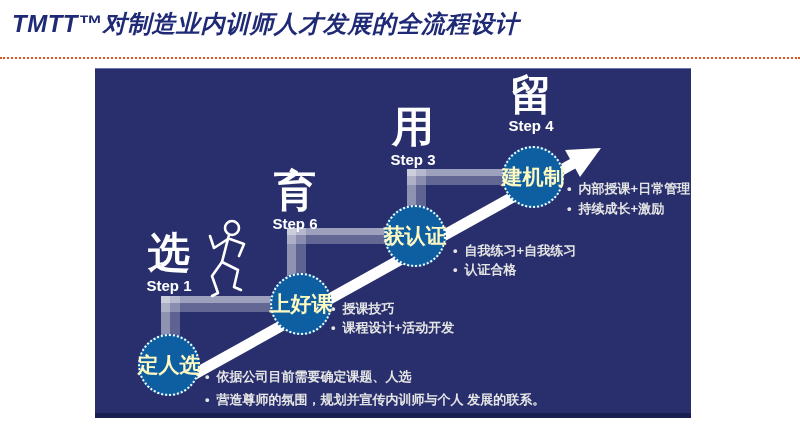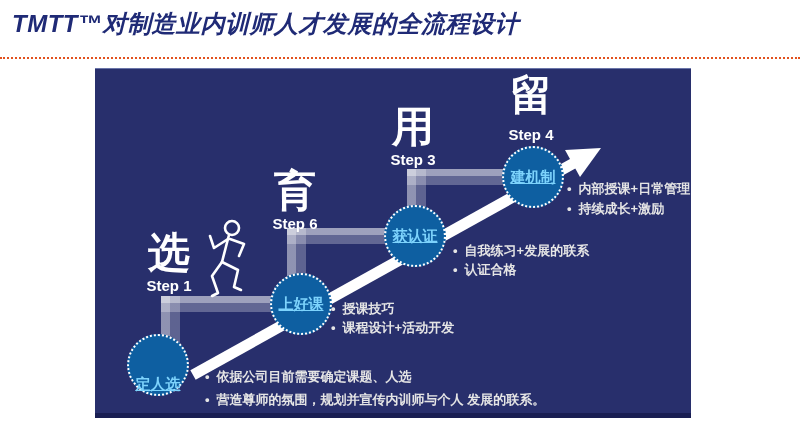--- a/index.html
+++ b/index.html
@@ -53,38 +53,38 @@
   
   .circle{
     position:absolute;width:62px;height:62px;border-radius:50%;
     background:var(--circle-fill,#0E5FA1);
     border:2px dotted #ffffff;
     box-sizing:border-box;
     display:flex;align-items:center;justify-content:center;
     z-index:3;
   }
   .circle-label{
-    color:#7dd3fc;font-size:15px;font-weight:bold;white-space:nowrap;text-decoration:underline;
+    color:#fef9c3;font-size:21px;font-weight:bold;white-space:nowrap;
   }
-  .c1{left:32px;top:265px;align-items:flex-end;}
+  .c1{left:43px;top:265px;}
   .c2{left:175px;top:204px;}
   .c3{left:289px;top:136px;}
   .c4{left:407px;top:77px;}
   
   .step-head{
     position:absolute;transform:translateX(-50%);
     text-align:center;color:#fff;z-index:4;white-space:nowrap;
   }
   .big-char{font-size:42px;font-weight:bold;line-height:1.05;}
   .step-label{font-size:15px;font-weight:bold;margin-top:2px;}
   .s1{left:74px;top:162px;}
   .s2{left:200px;top:100px;}
   .s3{left:318px;top:36px;}
   .s4{left:436px;top:4px;}
-  .s4 .step-label{margin-top:9px;text-align:right;}
+  .s4 .step-label{margin-top:0;text-align:right;}
   
   .bullets{
     position:absolute;margin:0;padding:0;list-style:none;
     color:#e5e5e5;font-size:13px;font-weight:600;z-index:4;white-space:nowrap;
   }
   .bullets li::before{content:"•";margin-right:7px;}
   .b1{left:110px;top:296px;line-height:23px;}
   .b2{left:236px;top:230px;line-height:19px;}
   .b3{left:358px;top:172px;line-height:19px;}
   .b4{left:472px;top:110px;line-height:20px;}
@@ -154,21 +154,21 @@
 
   <ul class="bullets b1">
     <li>依据公司目前需要确定课题、人选</li>
     <li>营造尊师的氛围，规划并宣传内训师与个人 发展的联系。</li>
   </ul>
   <ul class="bullets b2">
     <li>授课技巧</li>
     <li>课程设计+活动开发</li>
   </ul>
   <ul class="bullets b3">
-    <li>自我练习+发展的联系</li>
+    <li>自我练习+自我练习</li>
     <li>认证合格</li>
   </ul>
   <ul class="bullets b4">
     <li>内部授课+日常管理</li>
     <li>持续成长+激励</li>
   </ul>
 
   <div class="panel-bottom-strip"></div>
 </div>
 

